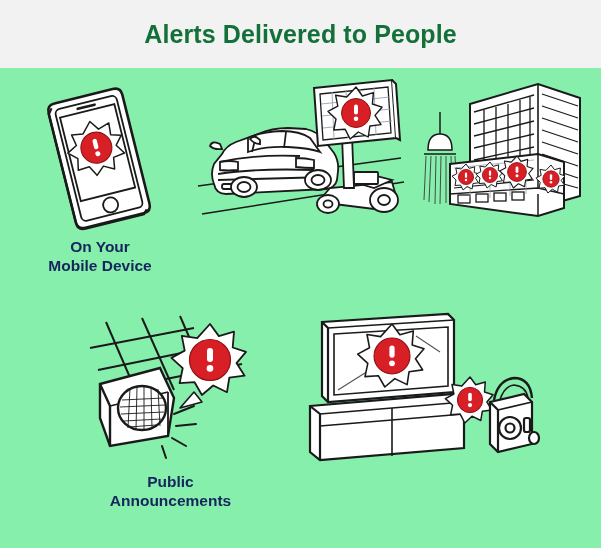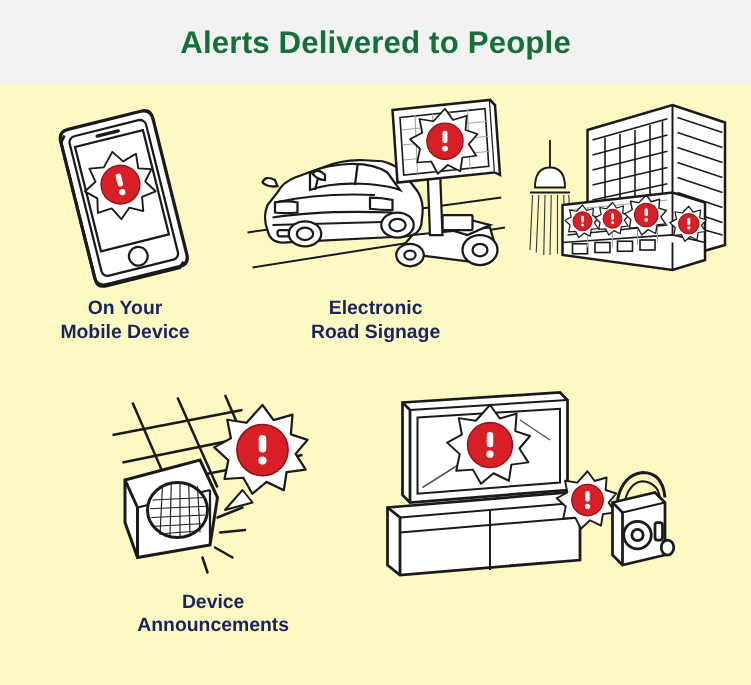--- a/index.html
+++ b/index.html
@@ -11,21 +11,21 @@
     width: 601px;
     height: 548px;
     font-family: "Liberation Sans", sans-serif;
     overflow: hidden;
     position: relative;
   }
   #page {
     width: 601px;
     height: 548px;
     position: relative;
-    background: #fef9c3;
+    background: #86efac;
   }
   
   .header-band {
     position: absolute;
     left: 0;
     top: 0;
     width: 601px;
     height: 68px;
     background: #f2f2f2;
   }
@@ -182,22 +182,20 @@
           </g>
 
           <g transform="translate(160,37)">
             <path d="M0,-26 L6.4,-17 L17.4,-20.4 L16.4,-9 L26,-5.8 L19,2.4 L25,11.6 L13.9,13 L12.2,24 L2.3,19 L-5.8,26 L-11,16.2 L-22.2,17 L-20,6 L-28,-1.6 L-18.2,-6.8 L-20.4,-17.8 L-9.3,-16 Z" fill="#ffffff" stroke="#1a1a1a" stroke-width="1.4" stroke-linejoin="round"></path>
             <circle cx="0" cy="0" r="14.5" fill="#d81f26" stroke="#8f1016" stroke-width="1"></circle>
             <rect x="-2" y="-8.4" width="4" height="10" rx="2" fill="#ffffff"></rect>
             <circle cx="0" cy="5.8" r="2.3" fill="#ffffff"></circle>
           </g>
         </svg>
       </div>
-      <div class="caption">Electronic
-Road Signage</div>
     </div>
 
     <div class="item col-3">
       <div class="art">
         <svg width="175" height="155" viewBox="0 0 175 155">
 
           <g stroke="#1a1a1a" fill="#ffffff" stroke-width="1.5">
             <path d="M26 36 L26 58"></path>
             <path d="M14 74 Q14 58 26 58 Q38 58 38 74 Z"></path>
             <path d="M10 78 L42 78"></path>
@@ -338,21 +336,21 @@
 
           <path d="M118 86 L104 102 L126 96 Z" fill="#ffffff" stroke="#1a1a1a" stroke-width="1.6" stroke-linejoin="round"></path>
           <g transform="translate(134,54)">
             <path d="M0,-36 L8.9,-23.9 L24,-28.3 L22.7,-12.5 L36,-8.1 L26.5,3.1 L34.6,15.7 L19.3,17.7 L17,32.2 L3.2,25.5 L-8.1,35 L-15.4,22.2 L-30.4,23.2 L-27.3,8.2 L-38.6,-2.1 L-25.3,-9.4 L-28.2,-24.2 L-12.8,-21.8 Z" fill="#ffffff" stroke="#1a1a1a" stroke-width="1.8" stroke-linejoin="round"></path>
             <circle cx="0" cy="0" r="20.5" fill="#d81f26" stroke="#8f1016" stroke-width="1.2"></circle>
             <rect x="-3" y="-12" width="6" height="14" rx="3" fill="#ffffff"></rect>
             <circle cx="0" cy="8.4" r="3.3" fill="#ffffff"></circle>
           </g>
         </svg>
       </div>
-      <div class="caption">Device
+      <div class="caption">Public
 Announcements</div>
     </div>
 
     <div class="item col-5">
       <div class="art">
         <svg width="240" height="160" viewBox="0 0 240 160">
 
           <g stroke="#1a1a1a" fill="#ffffff" stroke-width="2.2">
             <path d="M24 16 L150 8 L156 14 L156 86 L30 96 L24 90 Z"></path>
             <path d="M24 16 L30 22 L30 96" fill="none"></path>

